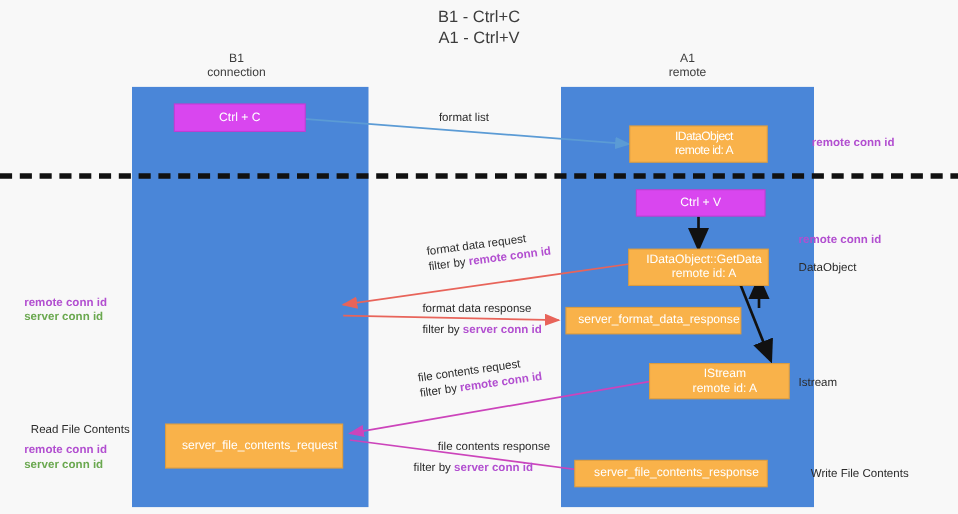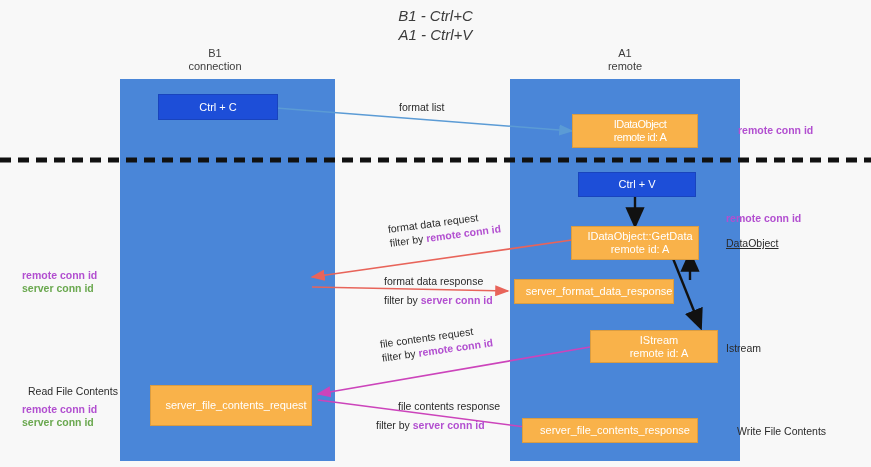--- a/index.html
+++ b/index.html
@@ -31,37 +31,36 @@
   }
   .diagram-title {
     position: absolute;
     width: 871px;
     top: 6px;
     text-align: center;
     font-size: 15px;
     color: #3c3c3c;
     line-height: 19px;
     white-space: pre-line;
-    font-style: italic;
   }
   .node {
     position: absolute;
     box-sizing: border-box;
     display: flex;
     flex-direction: column;
     align-items: center;
     justify-content: center;
     color: #ffffff;
     font-size: 11px;
     line-height: 13px;
     text-align: center;
     white-space: pre-line;
     border: 1px solid rgba(0,0,0,0.12);
   }
-  .node.green { background: #1d4ed8; }
+  .node.green { background: #d946ef; }
   .node.orange { background: #fbb košík; padding-left: 10px; }
   .node.orange { background: #fbb03b; }
   .node.orange { background: #f9b24a; }
   .edge-label {
     position: absolute;
     font-size: 10.5px;
     color: #2b2b2b;
     line-height: 14px;
     white-space: nowrap;
   }
@@ -180,21 +179,21 @@
 
   <div class="edge-label" style="left:398px; top:399px;">
     <div>file contents response</div>
     <div style="margin-top:5px; margin-left:-22px;"><span class="blk">filter by </span><span class="m">server conn id</span></div>
   </div>
 
   <div class="side-label m" style="left:738px; top:123px;">remote conn id</div>
 
   <div class="side-label m" style="left:726px; top:211px;">remote conn id</div>
 
-  <div class="side-label" style="left:726px; top:236px;text-decoration:underline;">DataObject</div>
+  <div class="side-label" style="left:726px; top:236px;">DataObject</div>
 
   <div class="side-label" style="left:726px; top:341px;">Istream</div>
 
   <div class="side-label" style="left:737px; top:424px;">Write File Contents</div>
 
   <div class="side-label m" style="left:22px; top:268px;">remote conn id</div>
   <div class="side-label g" style="left:22px; top:281px;">server conn id</div>
 
   <div class="side-label" style="left:28px; top:384px;">Read File Contents</div>
   <div class="side-label m" style="left:22px; top:402px;">remote conn id</div>

